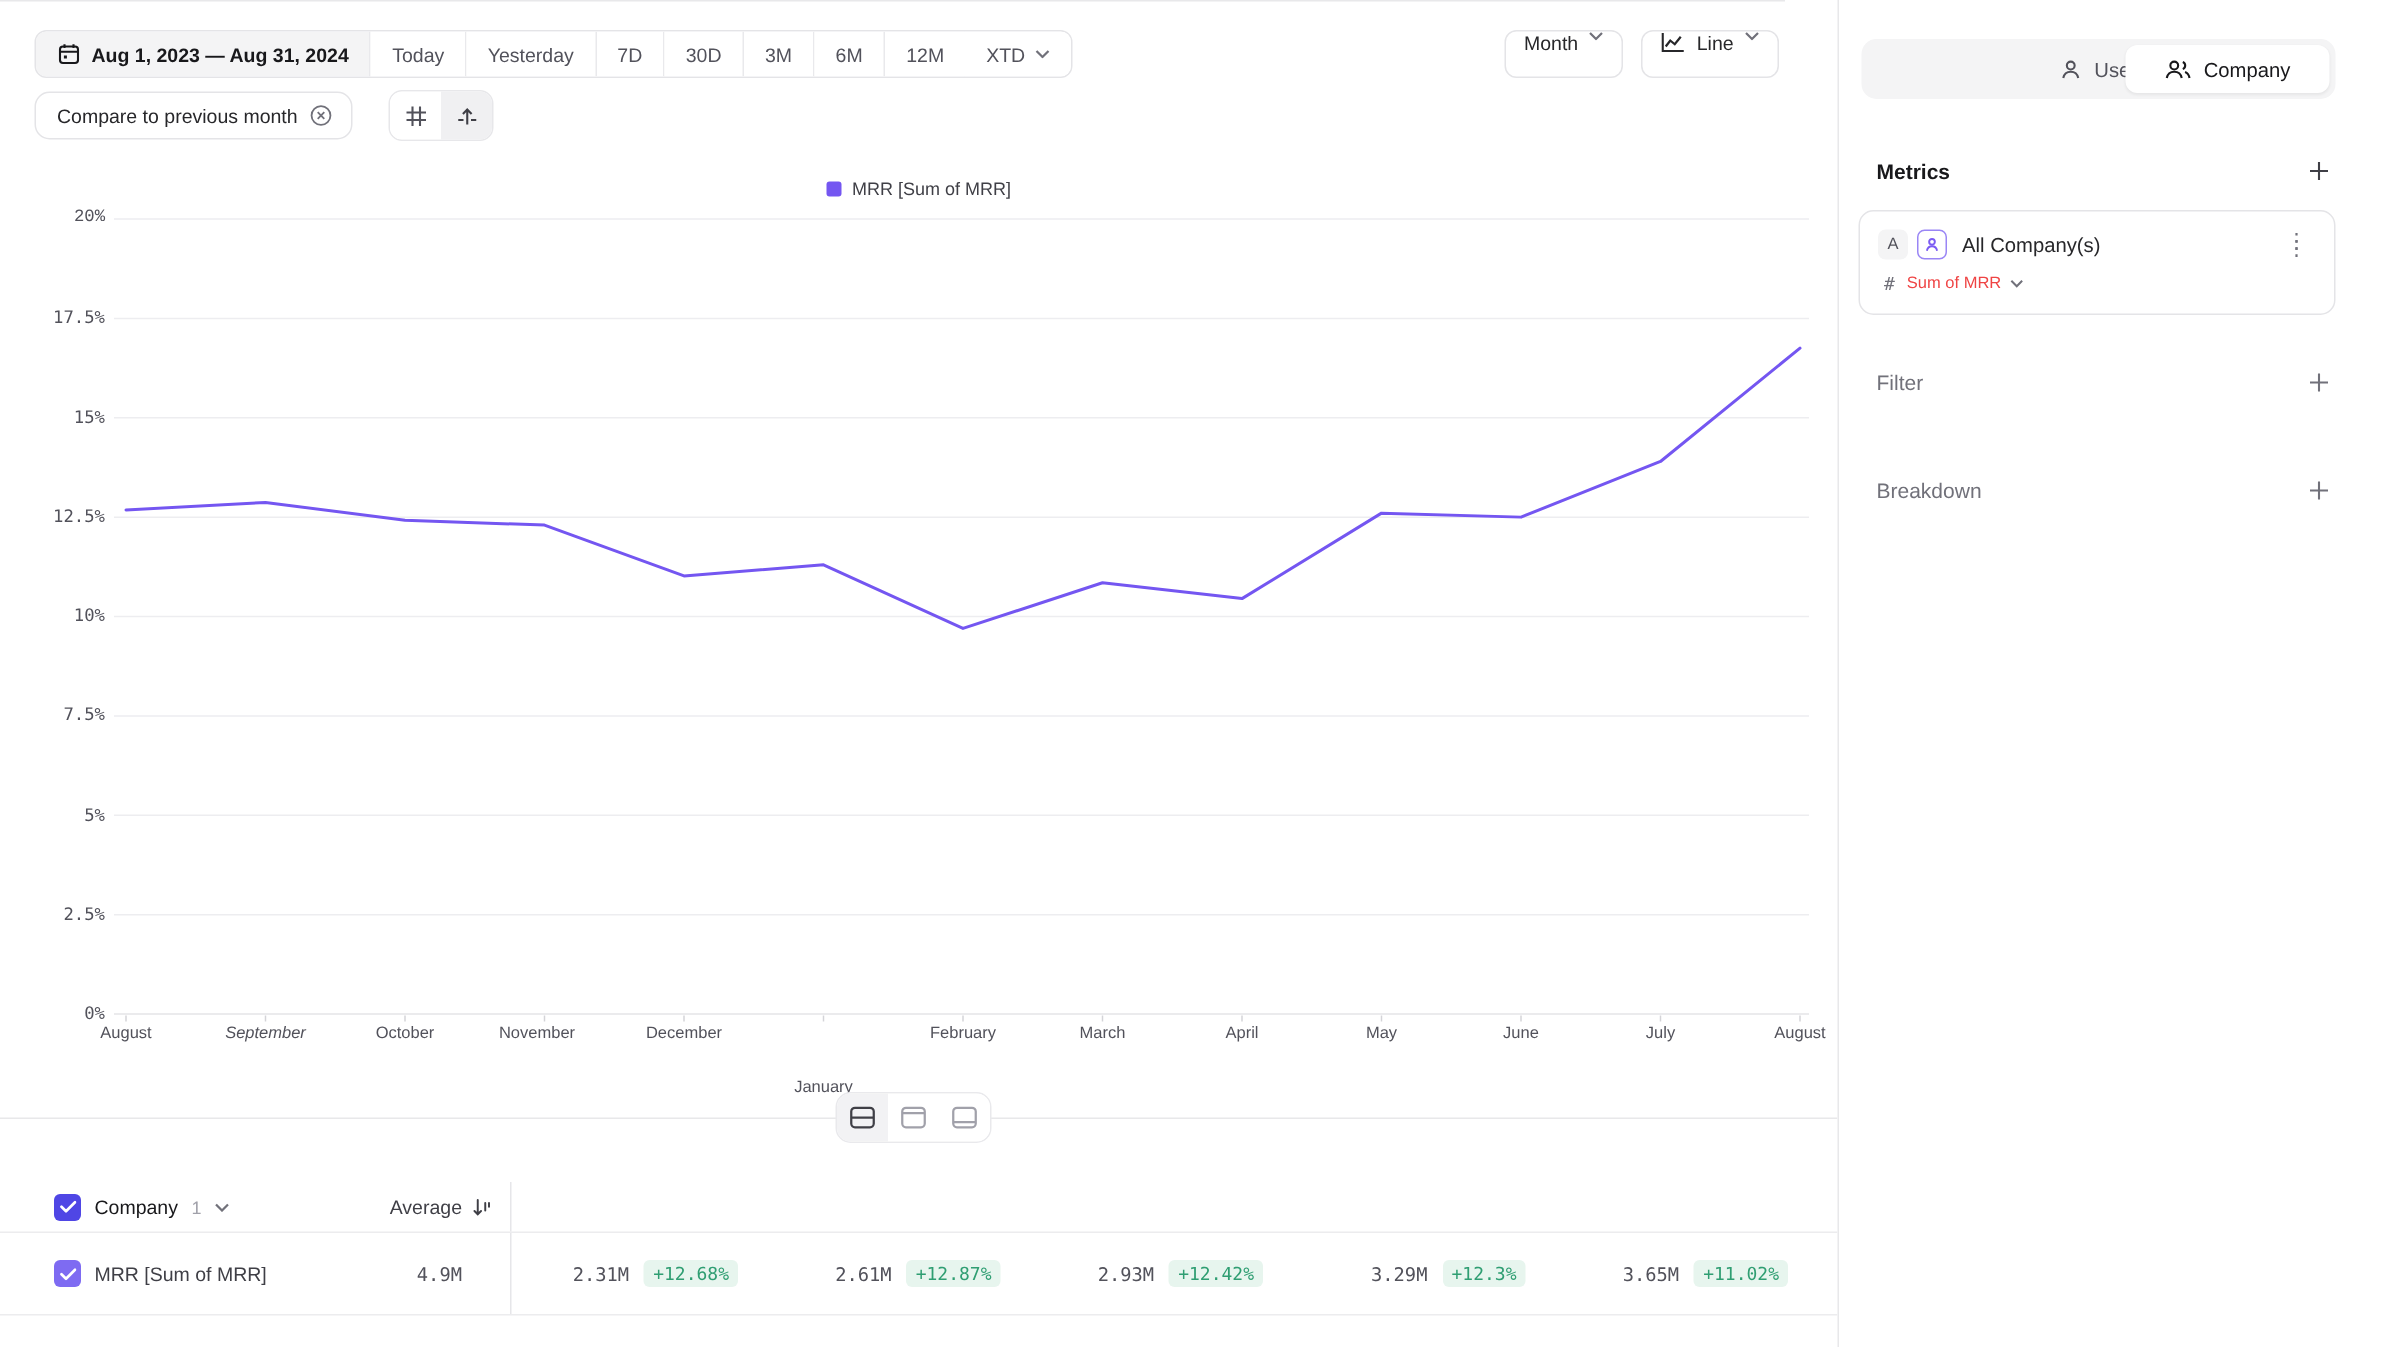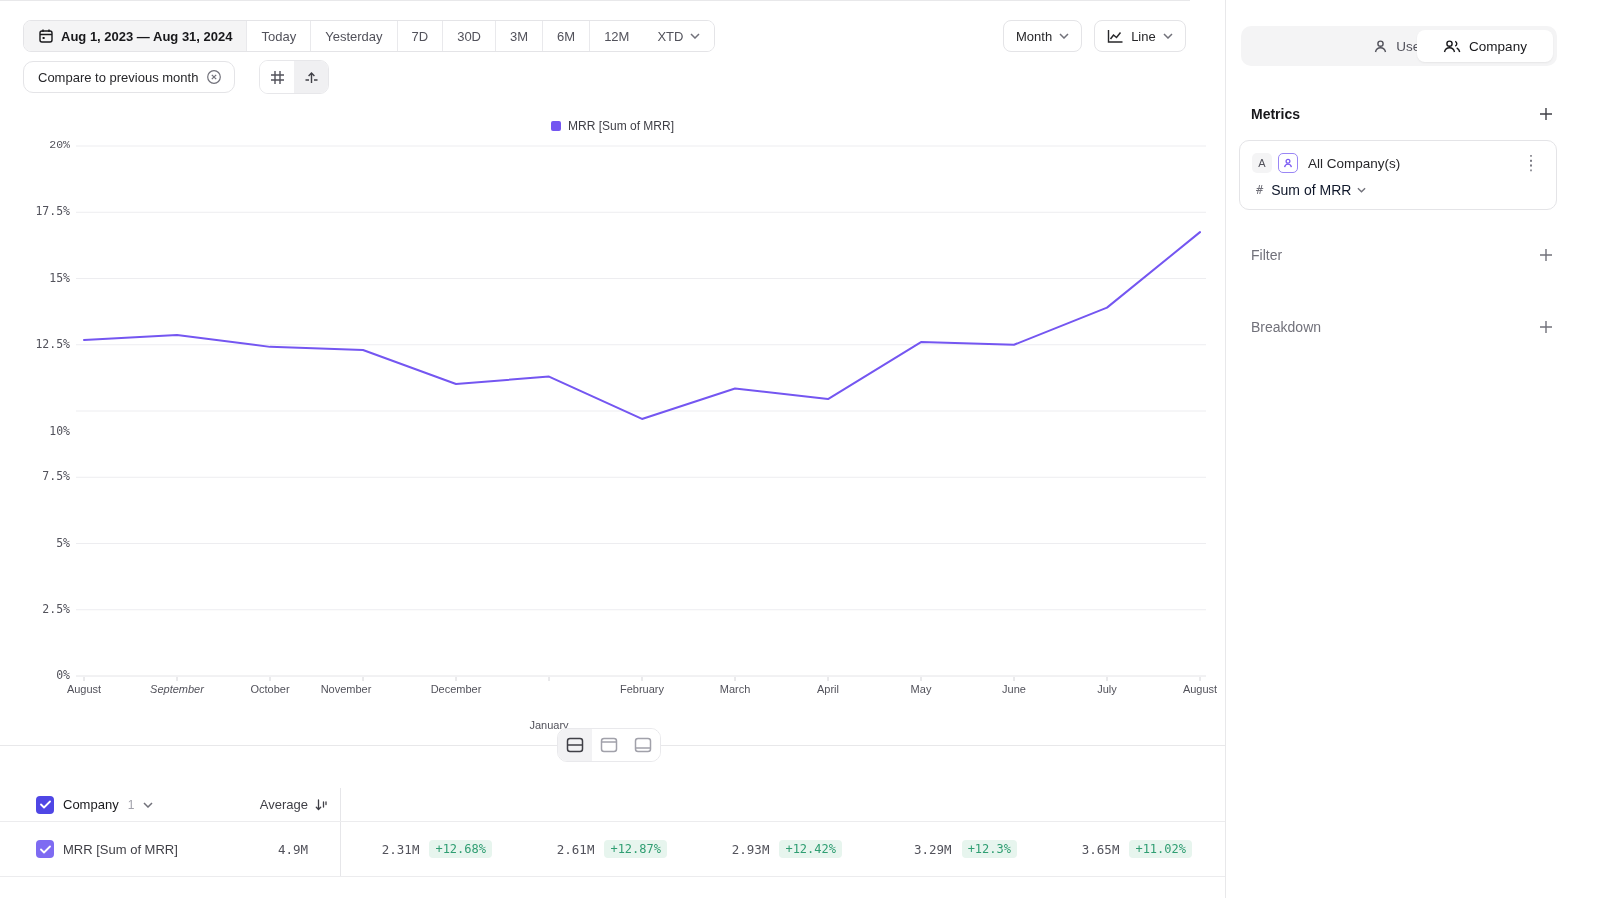--- a/index.html
+++ b/index.html
@@ -12,21 +12,21 @@
   
   .row1 { position:absolute; left:23px; top:20px; height:32px; display:flex; }
   .seg-group { display:flex; align-items:stretch; height:32px; border:1px solid #e4e4e7;
                border-radius:8px; overflow:hidden; background:#fff; }
   .seg { display:flex; align-items:center; gap:7px; padding:0 14px; font-size:13px; color:#52525b;
          background:#fff; border:none; border-right:1px solid #e9e9ec; cursor:pointer; white-space:nowrap;
          font-family:"Liberation Sans", sans-serif; }
   .seg:last-child { border-right:none; }
   .seg.date { background:#f4f4f5; color:#18181b; font-weight:700; font-size:13px; }
   .right-controls { position:absolute; top:20px; left:1003px; display:flex; gap:12px; }
-  .btn { display:flex; align-items:center; gap:7px; height:32px; padding:0 12px; background:#fff;
+  .btn { display:flex; gap:7px; height:32px; padding:0 12px; background:#fff;
          border:1px solid #e4e4e7; border-radius:8px; font-size:13px; color:#27272a; font-weight:500;
          cursor:pointer; font-family:"Liberation Sans", sans-serif; }
   .row2 { position:absolute; left:23px; top:61px; display:flex; gap:24px; }
   .chip { display:flex; align-items:center; gap:8px; height:32px; padding:0 12px 0 14px;
           border:1px solid #e4e4e7; border-radius:10px; background:#fff; font-size:13px; color:#27272a;
           cursor:pointer; font-family:"Liberation Sans", sans-serif; }
   .mini-group { display:flex; height:34px; margin-top:-1px; border:1px solid #e7e7ea; border-radius:9px;
                 overflow:hidden; background:#fff; }
   .mini-btn { width:34px; display:flex; align-items:center; justify-content:center; background:#fff;
               border:none; cursor:pointer; color:#52525b; }
@@ -88,21 +88,21 @@
   .mc-row1 { display:flex; align-items:center; gap:6px; padding:12px 12px 0 12px; }
   .badge-a { width:20px; height:20px; border-radius:5px; background:#f4f4f5; color:#52525b;
              font-size:11px; font-weight:500; display:flex; align-items:center; justify-content:center; }
   .badge-co { width:20px; height:20px; border-radius:5px; border:1.3px solid #9a86f5; color:#7c5cf3;
               display:flex; align-items:center; justify-content:center; }
   .mc-name { font-size:13.5px; font-weight:500; color:#27272a; margin-left:4px; flex:1; }
   .kebab { color:#71717a; font-size:14px; letter-spacing:0; line-height:5px; cursor:pointer;
            padding:2px 6px; }
   .mc-row2 { display:flex; align-items:center; gap:8px; padding:9px 12px 0 16px; }
   .hash { font-size:12px; color:#71717a; font-family:"DejaVu Sans Mono", monospace; }
-  .mc-agg { font-size:14px; font-weight:500; color:#0f172a; display:flex; align-items:center; gap:6px;
+  .mc-agg { font-size:11px; font-weight:500; color:#ef4444; display:flex; align-items:center; gap:6px;
             cursor:pointer; }
   .sb-sub { position:absolute; left:25px; font-size:14px; font-weight:500; color:#71717a; }
   .chev { color:#71717a; }
   svg { display:block; }
 </style>
 </head>
 <body>
 
 <div class="page">
   <div class="main">
@@ -224,31 +224,31 @@
           <line x1="1014" x2="1014" y1="677" y2="681" stroke="#d4d4d8" stroke-width="1"></line>
           <line x1="1107" x2="1107" y1="677" y2="681" stroke="#d4d4d8" stroke-width="1"></line>
           <line x1="1200" x2="1200" y1="677" y2="681" stroke="#d4d4d8" stroke-width="1"></line>
           <polyline points="84,339.98 177,334.945 270,346.87 363,350.04999999999995 456,383.97 549,376.54999999999995 642,418.95000000000005 735,388.475 828,399.07500000000005 921,342.1 1014,344.75 1107,307.65 1200,232.125" fill="none" stroke="#7456f1" stroke-width="2" stroke-linejoin="round" stroke-linecap="round"></polyline>
         </svg>
       <div id="y-labels">
           <div class="ylabel" style="top: 668px;">0%</div>
           <div class="ylabel" style="top: 601.75px;">2.5%</div>
           <div class="ylabel" style="top: 535.5px;">5%</div>
           <div class="ylabel" style="top: 469.25px;">7.5%</div>
-          <div class="ylabel" style="top: 424px;">10%</div>
+          <div class="ylabel" style="top: 403px;">10%</div>
           <div class="ylabel" style="top: 336.75px;">12.5%</div>
           <div class="ylabel" style="top: 270.5px;">15%</div>
           <div class="ylabel" style="top: 204.25px;">17.5%</div>
           <div class="ylabel" style="top: 138px; font-family: Liberation Mono, monospace;">20%</div>
         </div>
       <div id="x-labels">
           <div class="xlabel" style="left: 24px;">August</div>
           <div class="xlabel" style="left: 117px; font-style: italic;">September</div>
           <div class="xlabel" style="left: 210px;">October</div>
-          <div class="xlabel" style="left: 286px;">November</div>
+          <div class="xlabel" style="left: 298px;">November</div>
           <div class="xlabel" style="left: 396px;">December</div>
           <div class="xlabel" style="left: 489px; margin-top: 36px;">January</div>
           <div class="xlabel" style="left: 582px;">February</div>
           <div class="xlabel" style="left: 675px;">March</div>
           <div class="xlabel" style="left: 768px;">April</div>
           <div class="xlabel" style="left: 861px; text-align: center;">May</div>
           <div class="xlabel" style="left: 954px;">June</div>
           <div class="xlabel" style="left: 1047px;">July</div>
           <div class="xlabel" style="left: 1140px;">August</div>
         </div>

